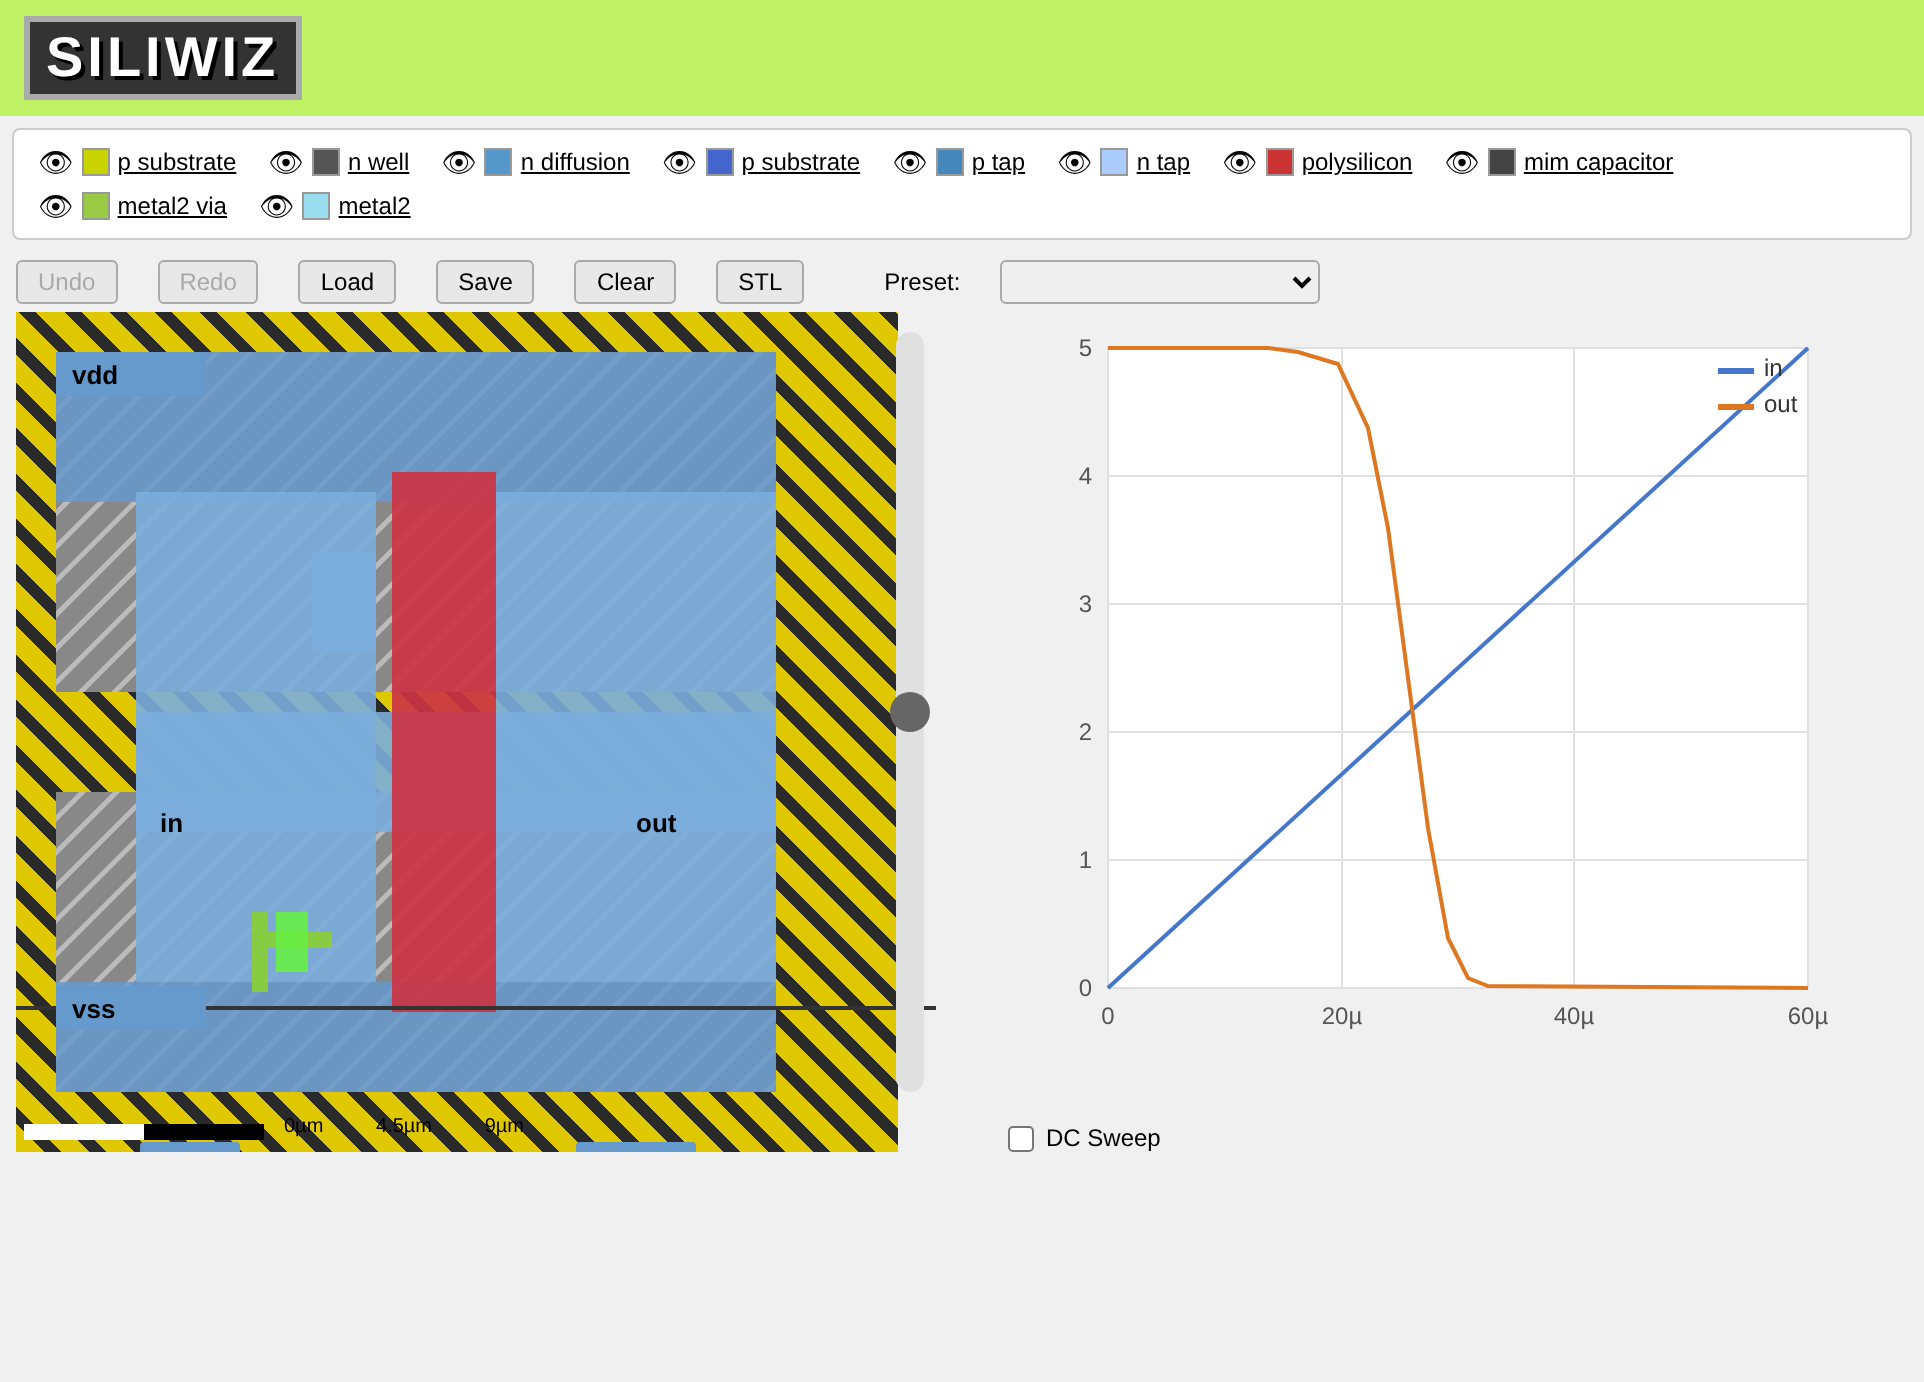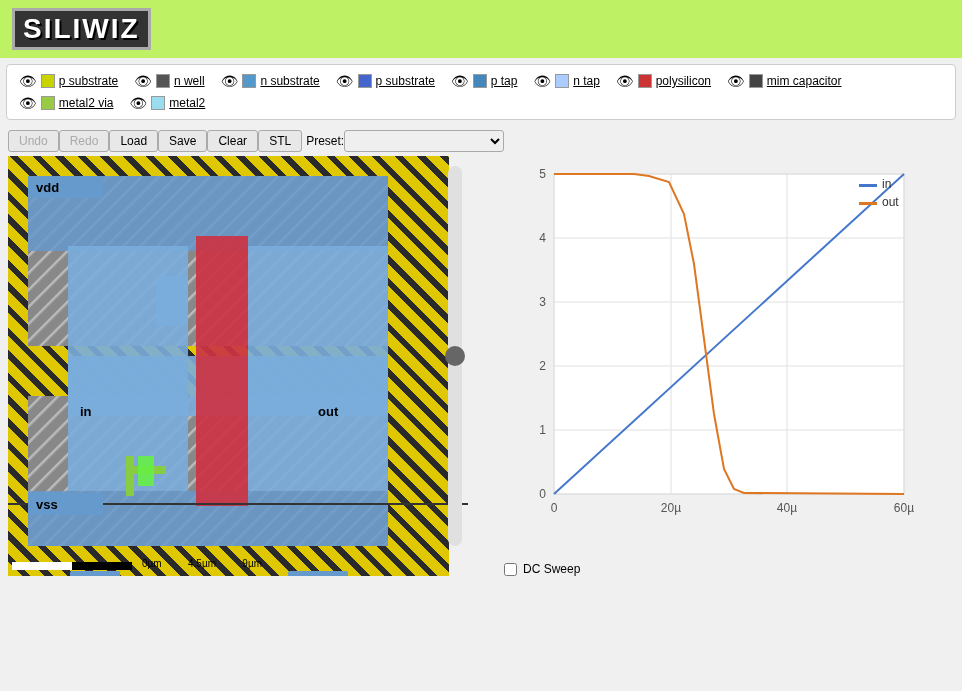--- a/index.html
+++ b/index.html
@@ -51,33 +51,33 @@
       border: 1px solid #999;
     }
     .legend-label {
       font-size: 12px;
       text-decoration: underline;
     }
 
     #toolbar {
       display: flex;
       align-items: center;
-      gap: 0;
+      gap: 20px;
       padding: 4px 8px;
     }
     .toolbar-btn {
       padding: 3px 10px;
       background: #e8e8e8;
       border: 1px solid #aaa;
       border-radius: 3px;
       cursor: pointer;
       font-size: 12px;
     }
     .toolbar-btn.disabled { color: #aaa; }
-    #preset-label { font-size: 12px; margin-left: 4px; }
+    #preset-label { font-size: 12px; margin-left: 20px; }
     #preset-select {
       font-size: 12px;
       padding: 2px 4px;
       border: 1px solid #aaa;
       border-radius: 3px;
       min-width: 160px;
     }
 
     #main {
       display: flex;
@@ -161,21 +161,21 @@
     <span class="legend-label">p substrate</span>
   </div>
   <div class="legend-item">
     <span class="legend-eye">👁</span>
     <span class="legend-color" style="background:#555555;"></span>
     <span class="legend-label">n well</span>
   </div>
   <div class="legend-item">
     <span class="legend-eye">👁</span>
     <span class="legend-color" style="background:#5599cc;"></span>
-    <span class="legend-label">n substrate</span>
+    <span class="legend-label">n diffusion</span>
   </div>
   <div class="legend-item">
     <span class="legend-eye">👁</span>
     <span class="legend-color" style="background:#4466cc;"></span>
     <span class="legend-label">p substrate</span>
   </div>
   <div class="legend-item">
     <span class="legend-eye">👁</span>
     <span class="legend-color" style="background:#4488bb;"></span>
     <span class="legend-label">p tap</span>

